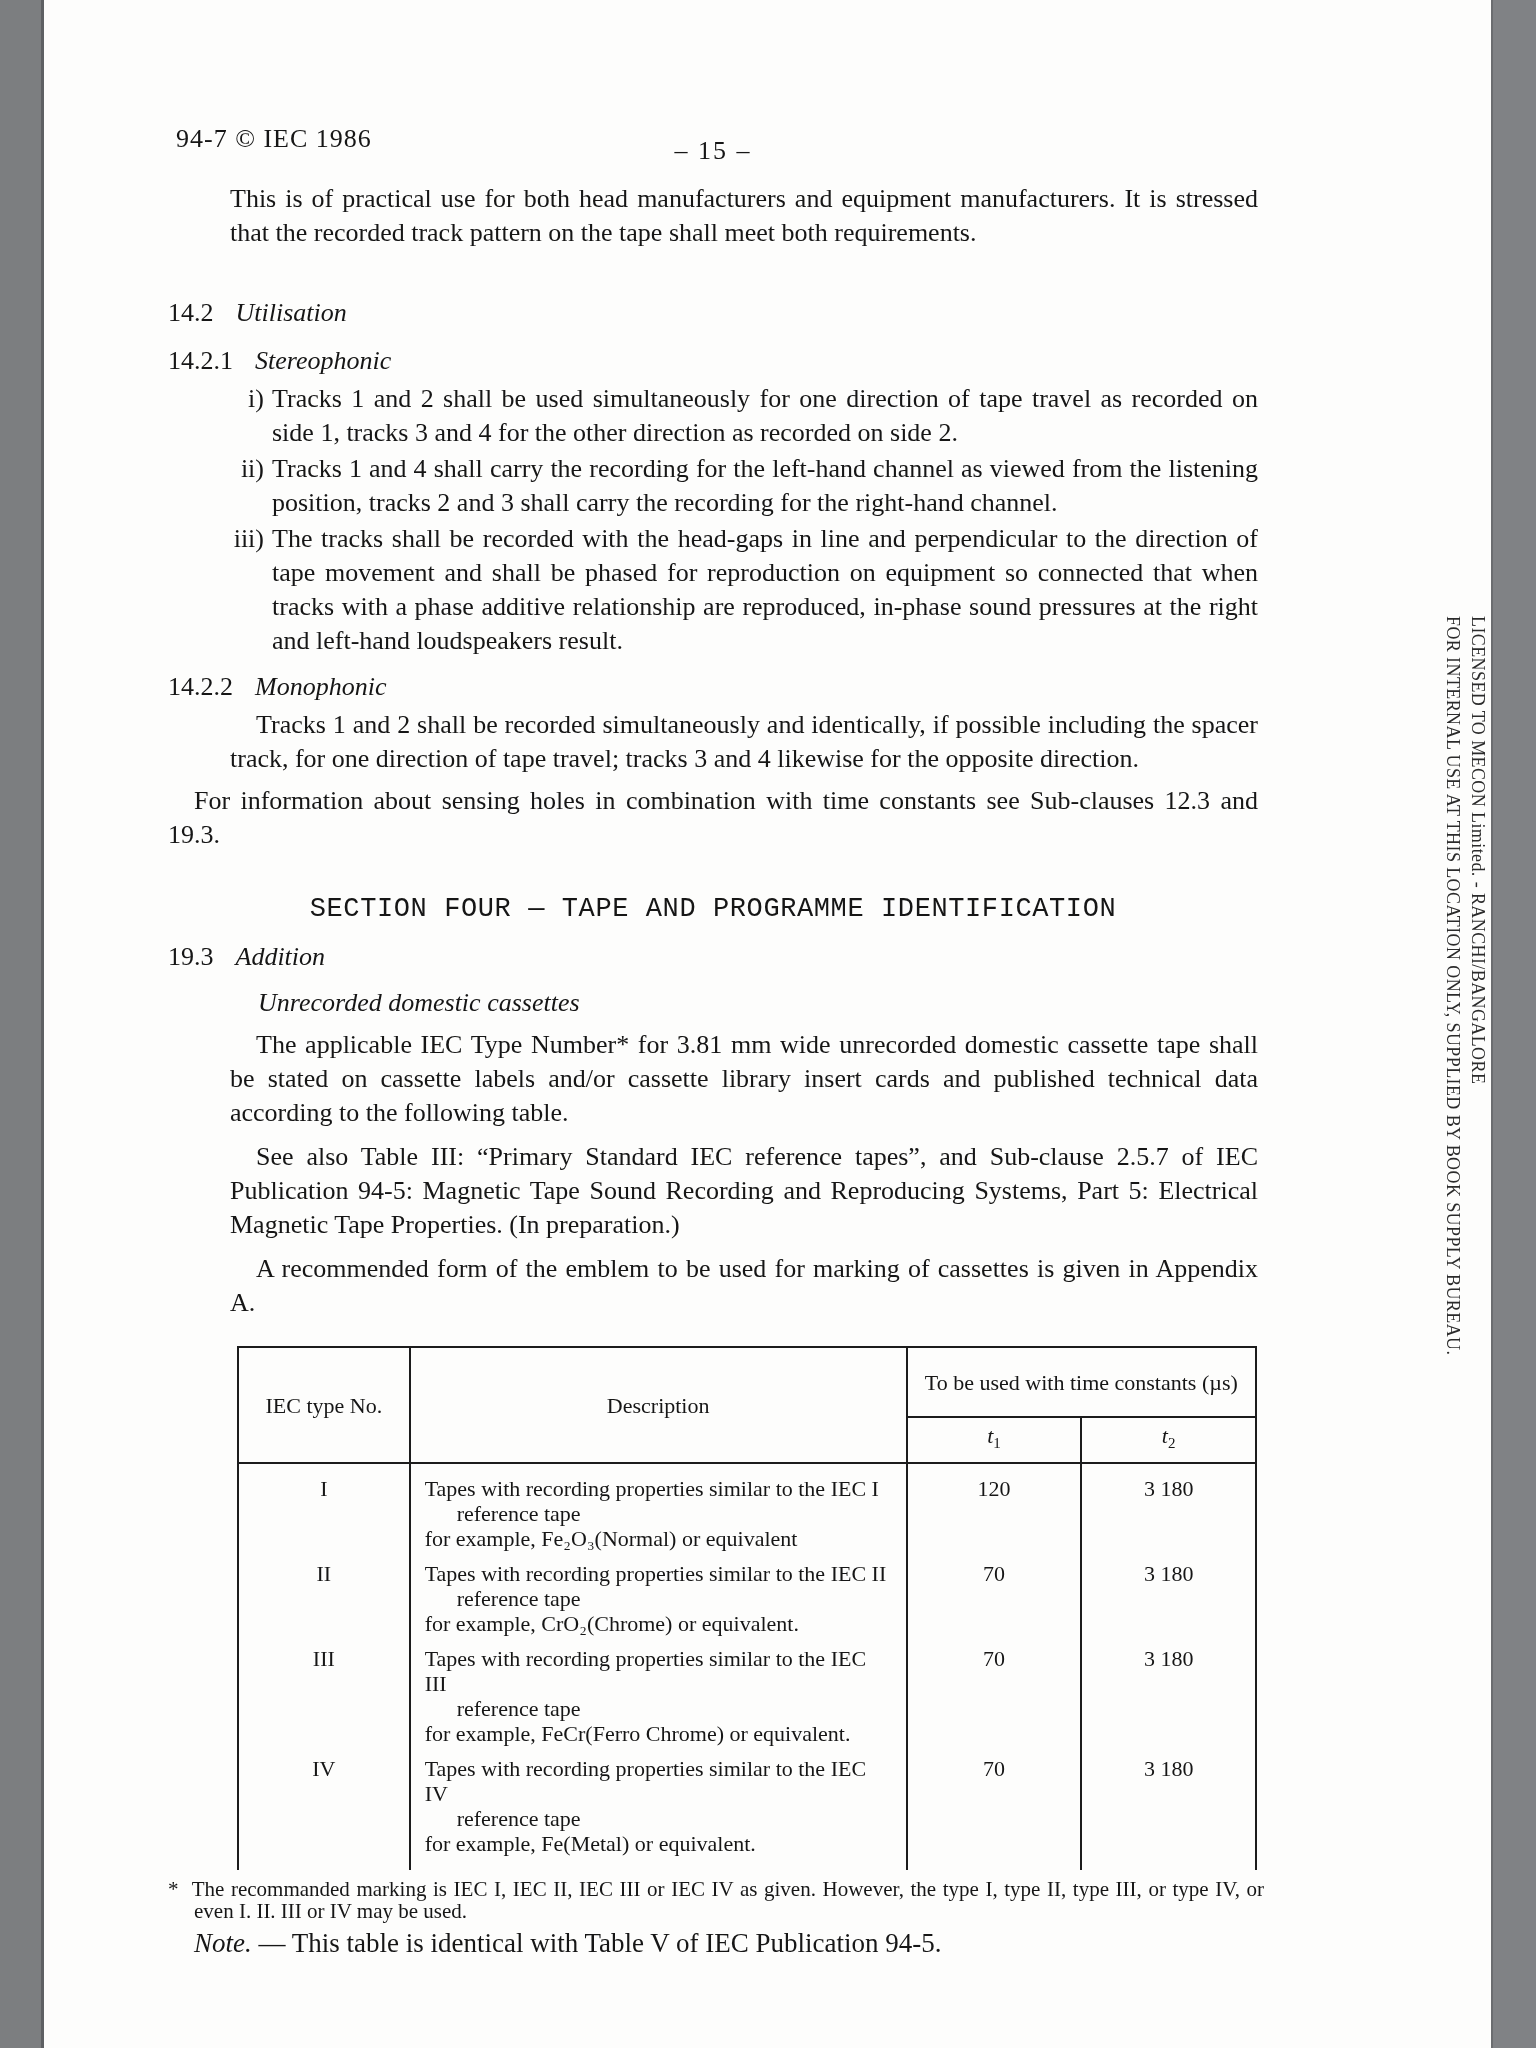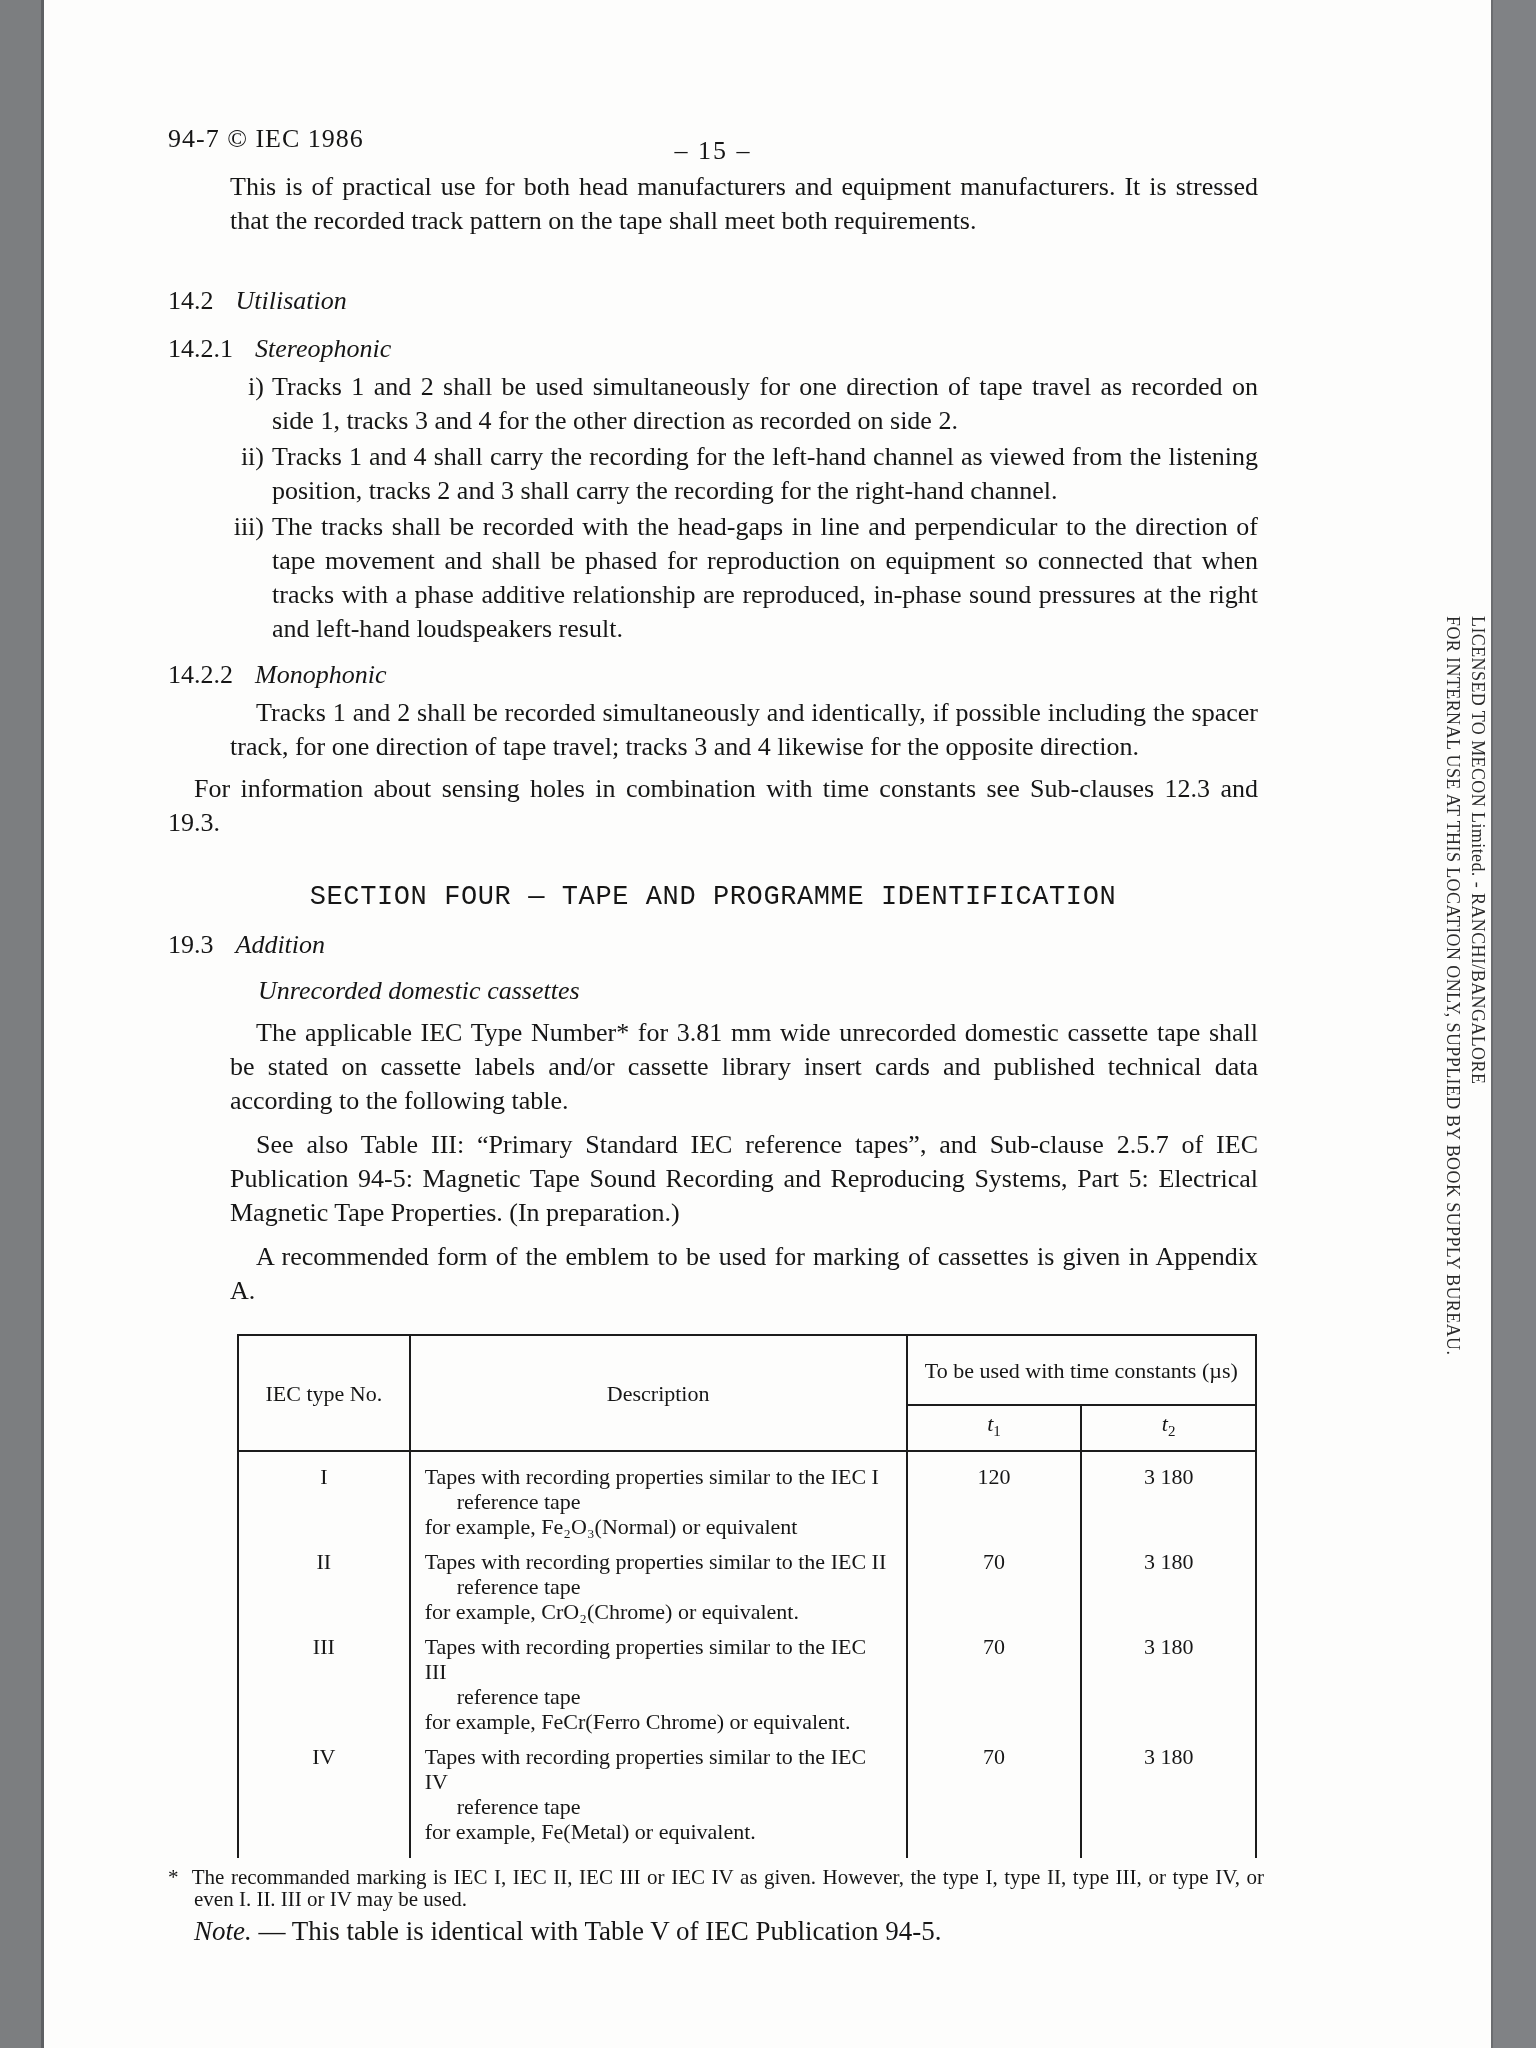--- a/index.html
+++ b/index.html
@@ -19,28 +19,28 @@
   .bar-right {
     position:absolute; left:1491px; top:0; width:45px; height:2048px;
     background:#808285; border-left:2px solid #6b6d70;
   }
   
   .content {
     position:absolute; left:168px; top:0; width:1090px;
     font-size:26px; line-height:34px;
   }
   .pagehead { position:relative; margin-top:122px; height:34px; }
-  .pub-id { position:absolute; left:0; top:0; letter-spacing:1px; }
+  .pub-id { position:absolute; left:8px; top:0; letter-spacing:1px; }
   .page-no { position:absolute; left:50%; transform:translateX(-50%); top:12px; letter-spacing:2px; }
 
   .para { text-align:justify; }
   .indent62 { margin-left:62px; width:1028px; }
   .fli { text-indent:26px; }
 
-  .intro { margin-top:14px; }
+  .intro { margin-top:26px; }
 
   .clause { margin-top:0; }
   .clause .no { display:inline-block; margin-right:22px; }
   .clause .ttl { font-style:italic; }
 
   .mt-sec   { margin-top:46px; }
   .mt-sub   { margin-top:14px; }
 
   .items { margin-top:4px; }
   .item { display:flex; margin-top:2px; }

